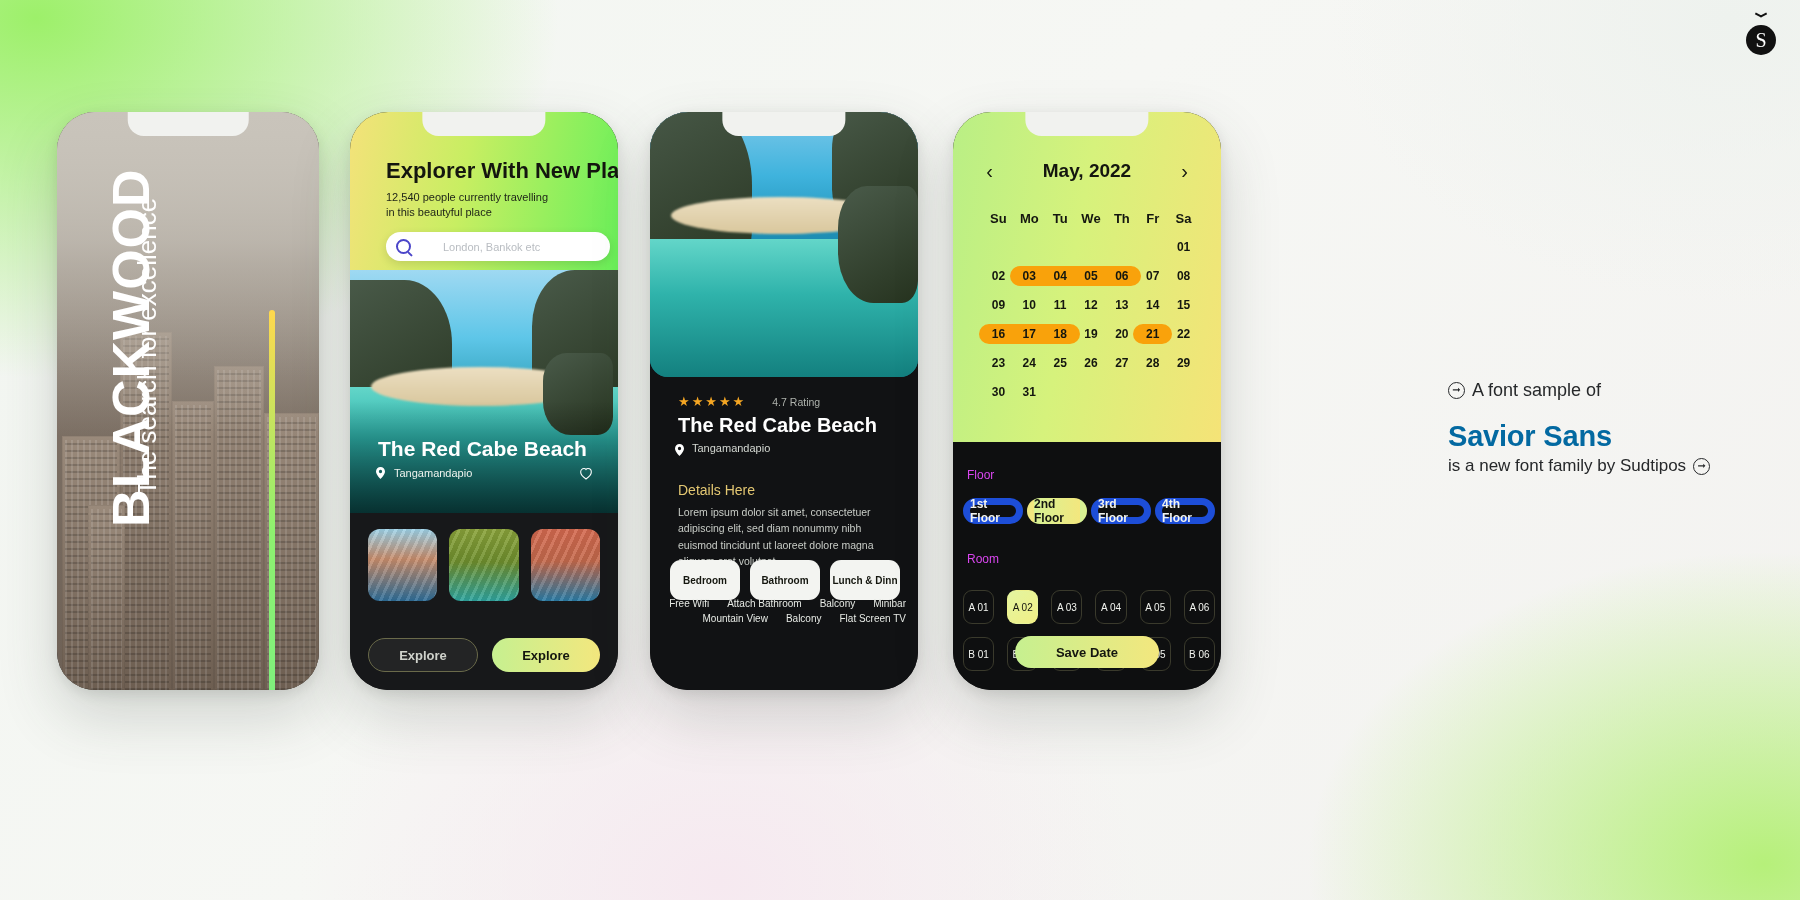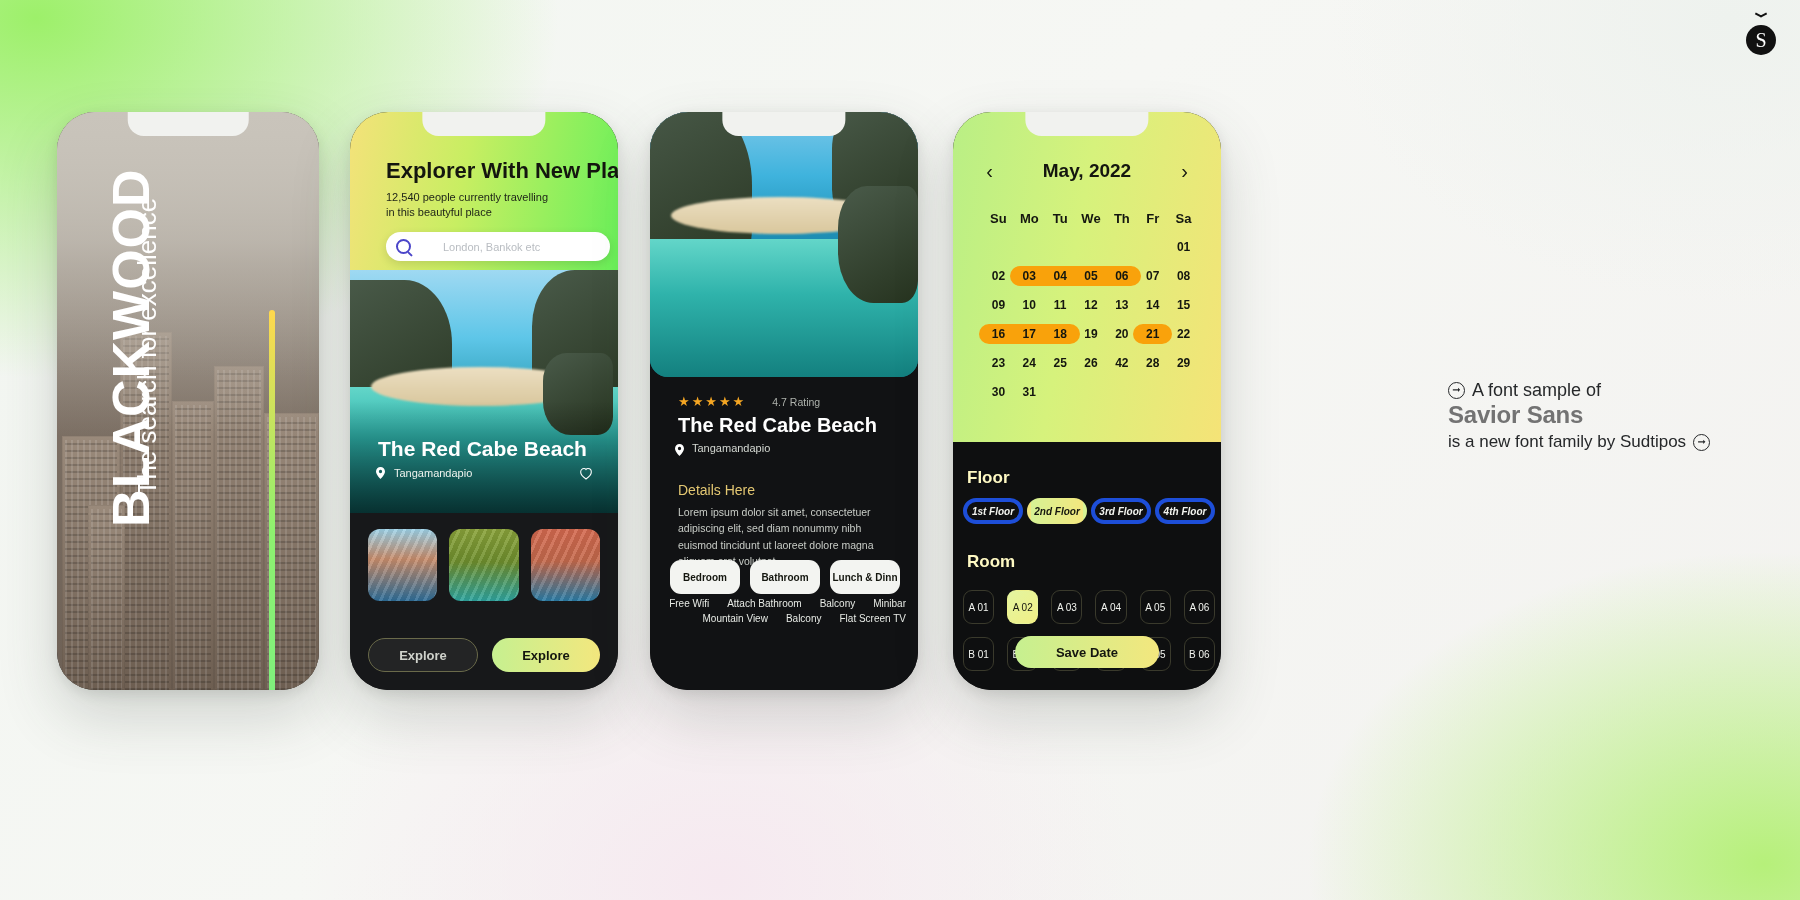--- a/index.html
+++ b/index.html
@@ -118,21 +118,21 @@
     background:linear-gradient(180deg,#7ec9ea 0%,#3fb3dd 24%,#1e8fb5 46%,#0f6f86 100%);}
   .p3rate{position:absolute;left:28px;top:282px;display:flex;align-items:center;gap:26px;}
   .stars{color:#f5a623;font-size:13px;letter-spacing:2px;}
   .ratingTxt{color:#aeb2ac;font-size:10.5px;}
   .p3title{position:absolute;left:28px;top:302px;color:#fff;font-size:20px;font-weight:800;}
   .p3loc{position:absolute;left:42px;top:330px;color:#d4d8d2;font-size:11px;}
   .p3pin{position:absolute;left:25px;top:330px;width:9px;height:12px;}
   .detailsH{position:absolute;left:28px;top:370px;color:#e3c772;font-size:14px;}
   .detailsP{position:absolute;left:28px;right:22px;top:392px;color:#c8ccc6;font-size:10.5px;line-height:1.55;}
   .chips{position:absolute;left:20px;right:18px;top:448px;display:flex;gap:10px;}
-  .chip{flex:1;height:34px;border-radius:11px;background:#f3f4f1;color:#14160f;
+  .chip{flex:1;height:40px;border-radius:11px;background:#f3f4f1;color:#14160f;
     font-size:10px;font-weight:700;display:flex;align-items:center;justify-content:center;}
   .amen{position:absolute;left:16px;right:12px;top:486px;color:#e7eae5;font-size:10px;
     display:flex;flex-wrap:wrap;justify-content:flex-end;gap:4px 18px;}
   .pricebar{position:absolute;left:18px;right:18px;bottom:28px;height:36px;border-radius:18px;overflow:hidden;display:flex;background:#fff;}
   .priceL{flex:1.05;display:flex;align-items:baseline;justify-content:center;gap:1px;}
   .priceNum{color:#f5a623;font-size:19px;font-weight:800;}
   .priceUnit{color:#2a2c28;font-size:11px;}
   .priceR{flex:1;background:linear-gradient(90deg,#c6f090,#f3e77e);
     display:flex;align-items:center;justify-content:center;color:#14160f;font-size:13px;font-weight:800;}
 
@@ -143,38 +143,38 @@
   .calArrow{color:#14160f;font-size:20px;font-weight:500;line-height:1;}
   .calMonth{color:#14160f;font-size:19px;font-weight:800;}
   .calGrid{position:absolute;left:30px;right:22px;top:96px;}
   .calRow{display:grid;grid-template-columns:repeat(7,1fr);margin-bottom:9px;}
   .calCell{position:relative;height:20px;display:flex;align-items:center;justify-content:center;
     font-size:12px;color:#14160f;font-weight:600;}
   .dow{font-weight:700;font-size:13px;}
   .hl{position:absolute;height:20px;border-radius:10px;background:#f9a20b;z-index:0;}
   .calCell span{position:relative;z-index:1;}
   .p4body{position:absolute;left:0;right:0;top:330px;bottom:0;background:#0e0f10;}
-  .secH{color:#fef9c3;font-size:17px;font-weight:700;}
+  .secH{color:#d946ef;font-size:12px;font-weight:400;}
   .floorRow{position:absolute;left:10px;right:6px;top:56px;display:flex;gap:4px;}
-  .floorBtn{flex:1;height:26px;border-radius:13px;border:4px solid #1d4ed8;background:transparent;
-    color:#f2f4ef;font-size:10px;font-weight:700;display:flex;align-items:center;justify-content:center;font-style:italic;}
+  .floorBtn{flex:1;height:26px;border-radius:13px;border:7px solid #1d4ed8;background:transparent;
+    color:#f2f4ef;font-size:12px;font-weight:700;display:flex;align-items:center;justify-content:center;}
   .floorBtn.on{background:linear-gradient(90deg,#d6f294,#f3e77e);color:#14160f;border-color:transparent;}
   .roomGrid{position:absolute;left:10px;right:6px;top:148px;display:grid;grid-template-columns:repeat(6,1fr);
     grid-auto-rows:34px;gap:13px;}
   .roomCell{border:1px solid #3a3a2c;border-radius:9px;color:#f2f4ef;font-size:10px;
     display:flex;align-items:center;justify-content:center;}
   .roomCell.on{background:linear-gradient(140deg,#e3f5a0,#f1ef86);color:#14160f;border-color:transparent;}
   .saveBtn{position:absolute;left:62px;right:62px;bottom:22px;height:32px;border-radius:16px;border:none;
     background:linear-gradient(90deg,#c6f090,#f3e77e);color:#14160f;font-size:13px;font-weight:800;
     display:flex;align-items:center;justify-content:center;}
 
   
   .fontnote{position:absolute;left:1448px;top:380px;width:320px;}
   .fn1{font-size:18px;color:#26282a;display:flex;align-items:center;gap:7px;}
-  .fn2{font-size:24px;font-weight:800;color:#737373;margin-top:0;letter-spacing:-.2px;}
+  .fn2{font-size:29px;font-weight:800;color:#0369a1;margin-top:19px;letter-spacing:-.2px;}
   .fn3{font-size:17px;color:#26282a;margin-top:3px;display:flex;align-items:center;gap:7px;}
   .circarrow{display:inline-block;width:17px;height:17px;border:1.5px solid #26282a;border-radius:50%;
     font-size:10px;line-height:14px;text-align:center;flex:none;}
 
   .logo{position:absolute;right:22px;top:14px;width:34px;height:34px;}
   .logoCirc{width:30px;height:30px;border-radius:50%;background:#111;color:#fff;
     font-family:"Liberation Serif", serif; font-size:20px; display:flex;align-items:center;justify-content:center;
     margin:4px auto 0;}
   .logoTick{width:12px;height:7px;margin:0 auto;position:relative;}
   .logoTick::before{content:"";position:absolute;left:0;top:0;width:7px;height:1.6px;background:#111;transform:rotate(28deg);}
@@ -428,21 +428,21 @@
             <div class="calCell">
               <span>24</span>
             </div>
             <div class="calCell">
               <span>25</span>
             </div>
             <div class="calCell">
               <span>26</span>
             </div>
             <div class="calCell">
-              <span>42</span>
+              <span>27</span>
             </div>
             <div class="calCell">
               <span>28</span>
             </div>
             <div class="calCell">
               <span>29</span>
             </div>
           </div>
           <div class="calRow">
             <div class="calCell">

